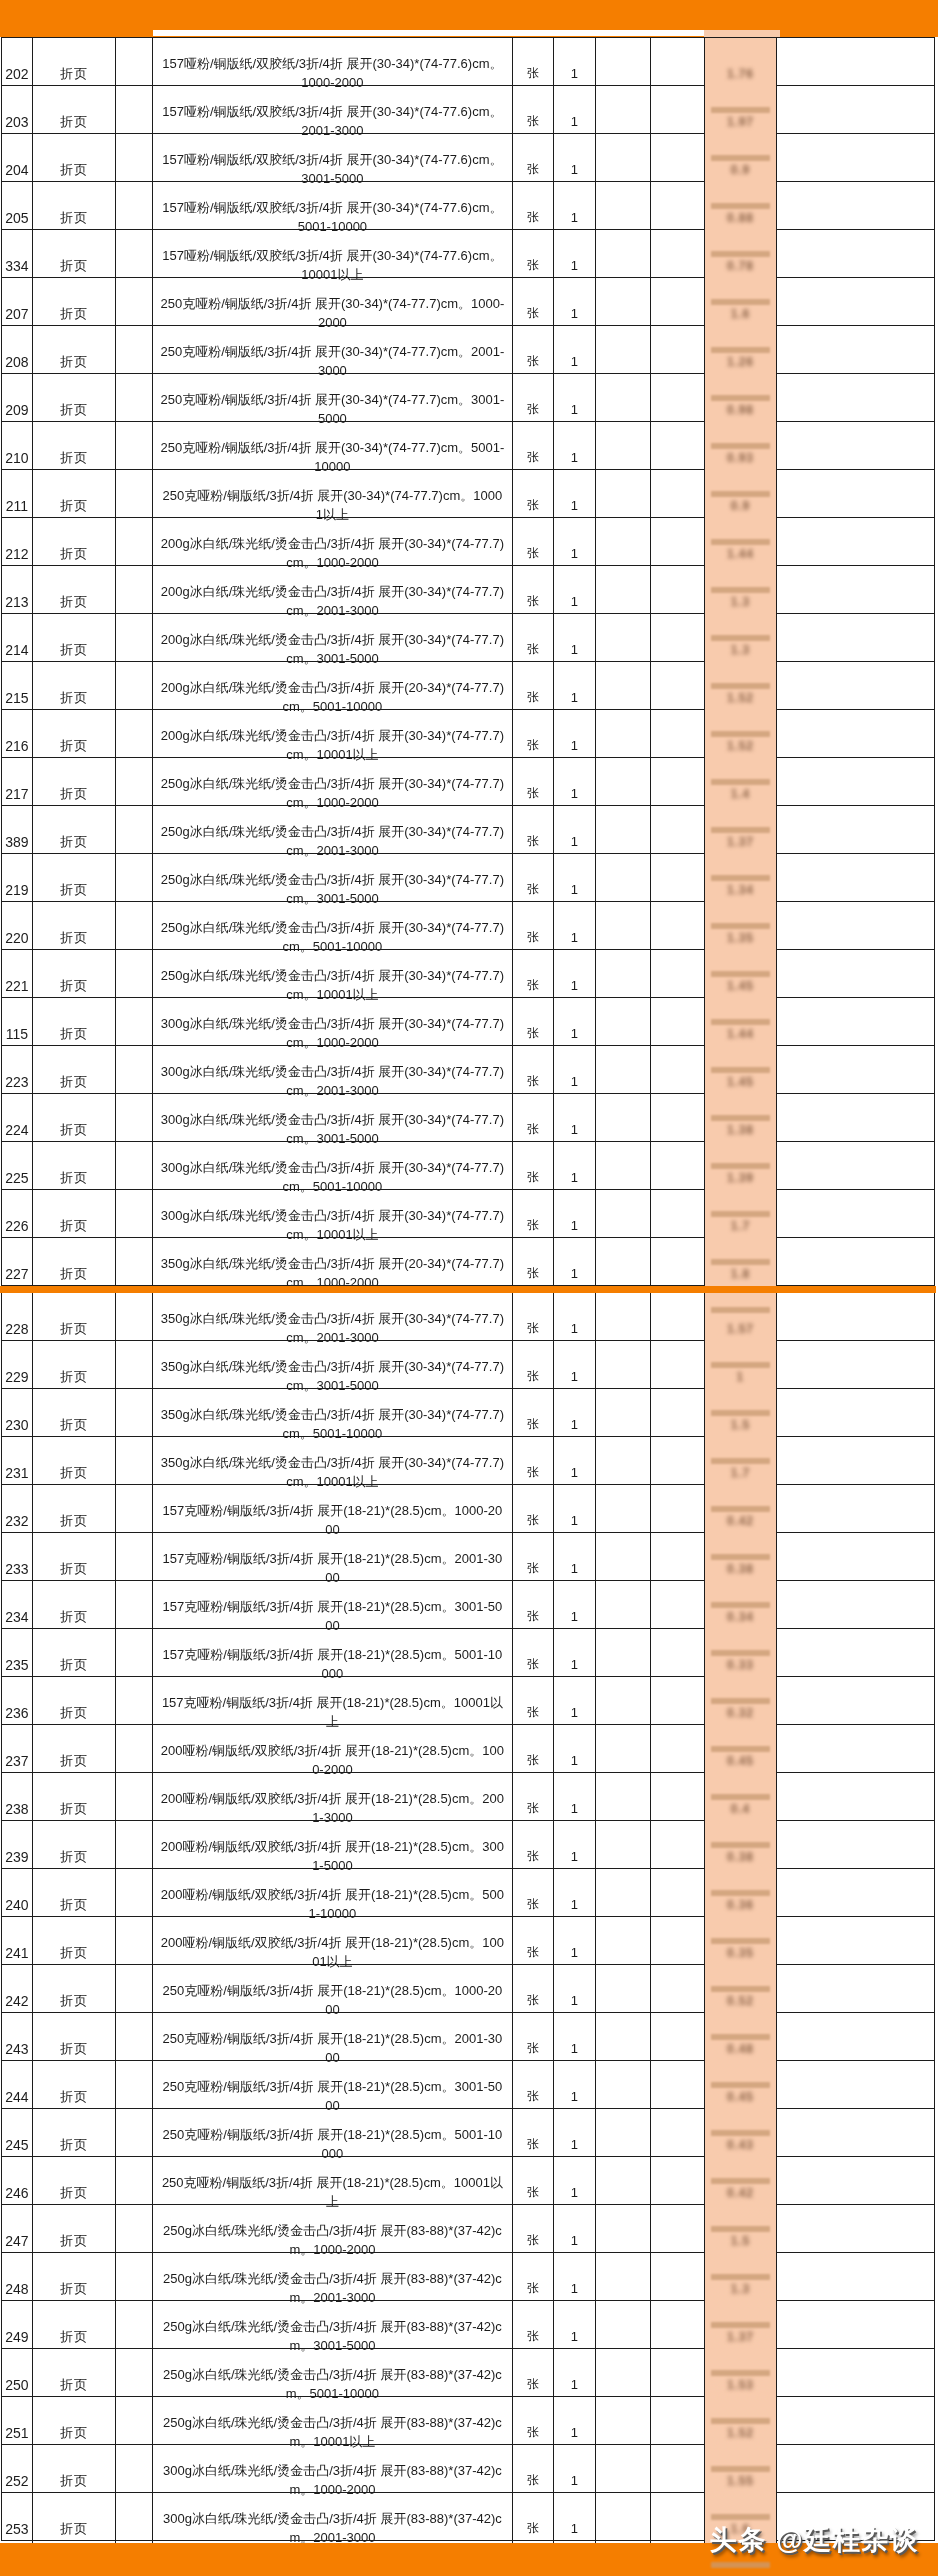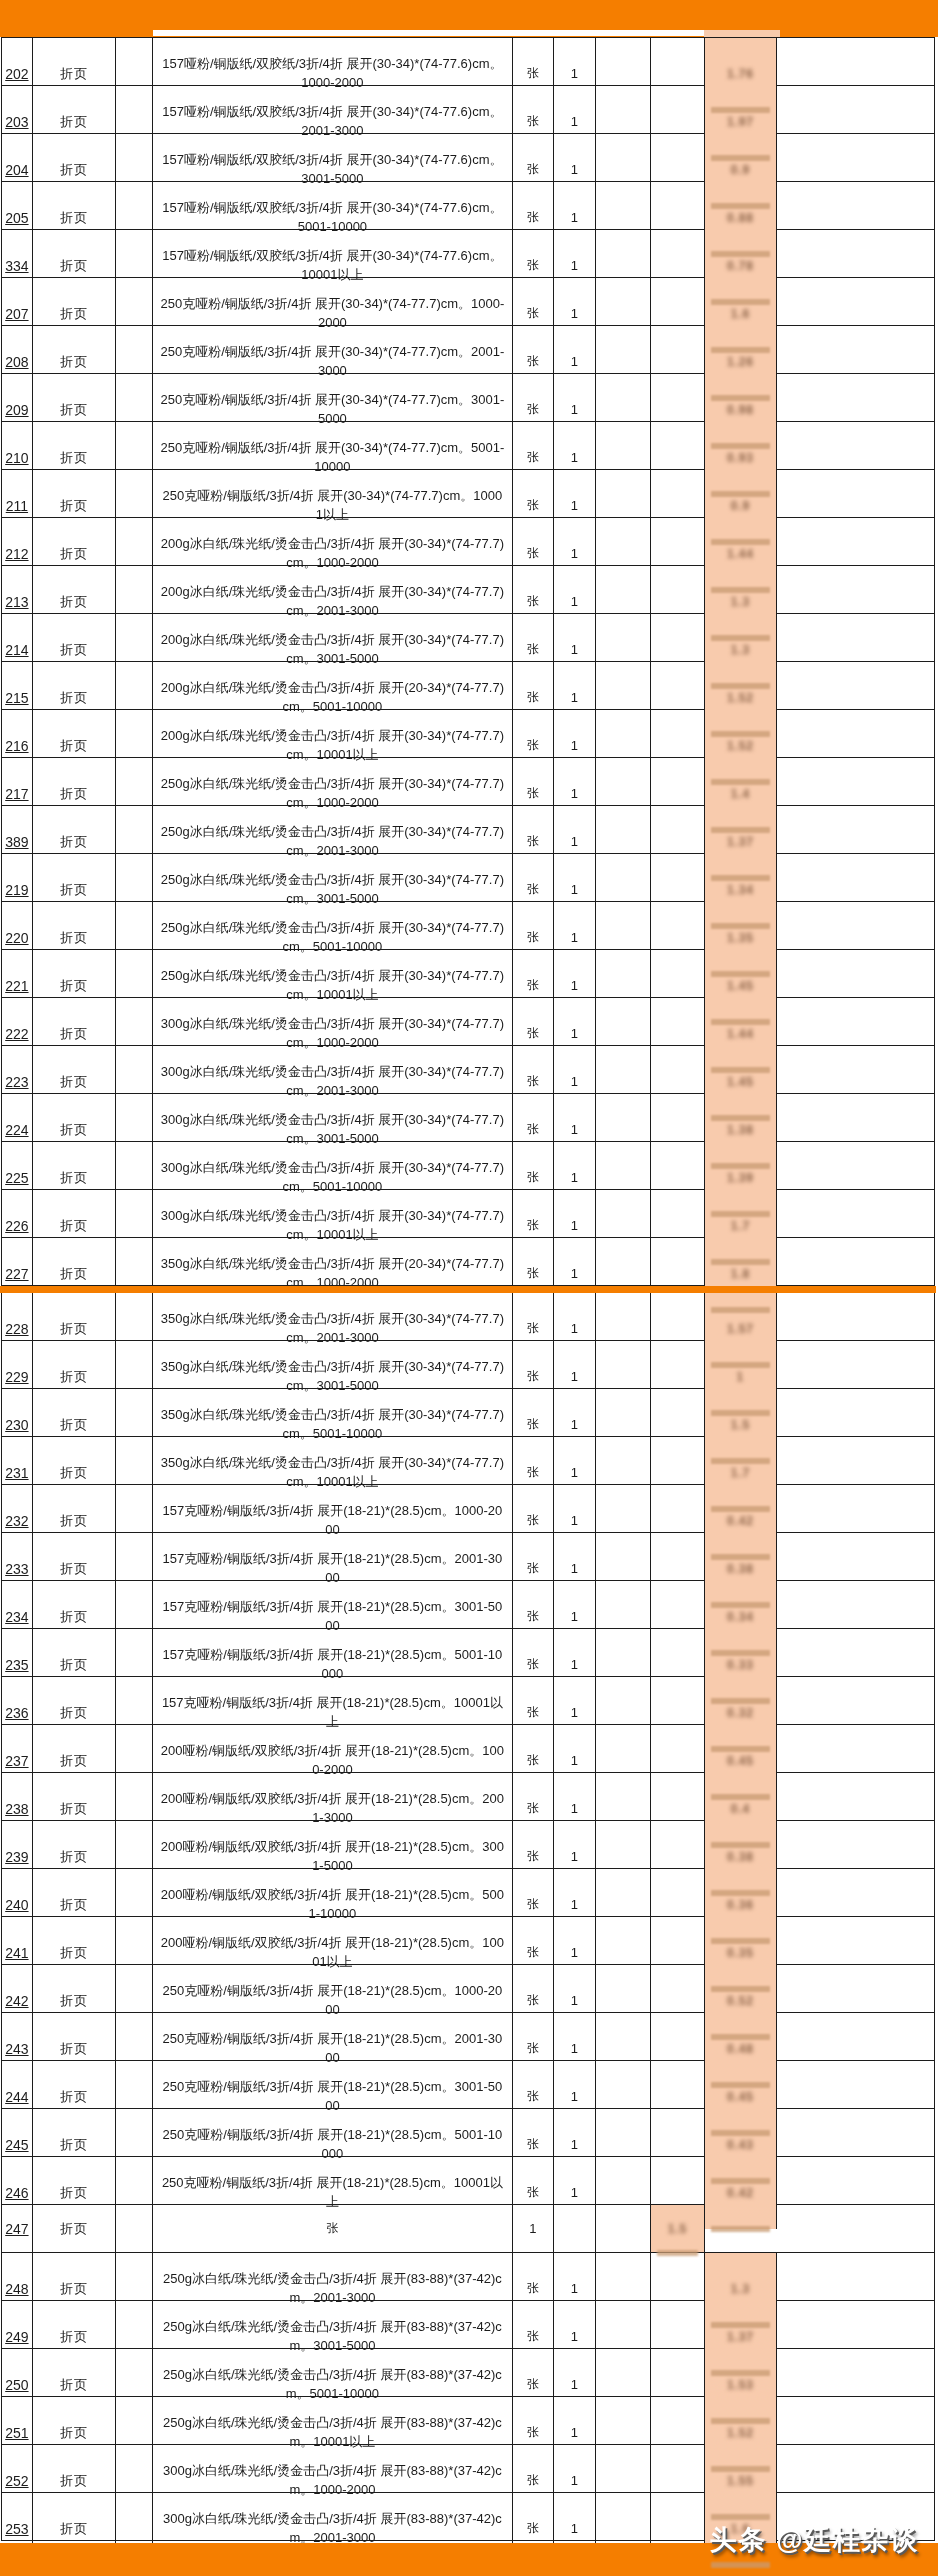--- a/index.html
+++ b/index.html
@@ -32,21 +32,21 @@
     border-bottom:1.7px solid #1c1c1c;
   }
   .cell{
     display:flex;align-items:center;justify-content:center;
     border-right:1.7px solid #1c1c1c;
     box-sizing:border-box;
     overflow:visible;
     position:relative;
   }
   .cell.last{border-right:none;}
-  .c-no{font-size:14px;text-decoration:underline;}
+  .c-no{font-size:14px;}
   .c-cat{font-size:13px;letter-spacing:0.9px;}
   .c-desc{padding:17px 7px;}
   .c-desc .desc-text{
     display:block;width:100%;text-align:center;
     font-size:13px;line-height:1.45;word-break:break-all;
   }
   .c-unit{font-size:12px;}
   .c-qty{font-size:13px;}
   .c-price{background:#f8cbad;}
   .price-text{
@@ -432,21 +432,21 @@
     <div class="cell c-blank"></div>
     <div class="cell c-blank"></div>
     <div class="cell c-price">
           <span class="price-text">1.45</span>
           <i class="smudge"></i>
         </div>
     <div class="cell c-blank last"></div>
   </div>
 
   <div class="row">
-    <div class="cell c-no">222</div>
+    <div class="cell c-no">115</div>
     <div class="cell c-cat">折页</div>
     <div class="cell c-blank"></div>
     <div class="cell c-desc">
           <span class="desc-text">300g冰白纸/珠光纸/烫金击凸/3折/4折 展开(30-34)*(74-77.7)cm。1000-2000</span>
         </div>
     <div class="cell c-unit">张</div>
     <div class="cell c-qty">1</div>
     <div class="cell c-blank"></div>
     <div class="cell c-blank"></div>
     <div class="cell c-price">
@@ -885,20 +885,23 @@
           <span class="price-text">0.42</span>
           <i class="smudge"></i>
         </div>
     <div class="cell c-blank last"></div>
   </div>
 
   <div class="row">
     <div class="cell c-no">247</div>
     <div class="cell c-cat">折页</div>
     <div class="cell c-blank"></div>
+    <div class="cell c-desc">
+          <span class="desc-text">250g冰白纸/珠光纸/烫金击凸/3折/4折 展开(83-88)*(37-42)cm。1000-2000</span>
+        </div>
     <div class="cell c-unit">张</div>
     <div class="cell c-qty">1</div>
     <div class="cell c-blank"></div>
     <div class="cell c-blank"></div>
     <div class="cell c-price">
           <span class="price-text">1.5</span>
           <i class="smudge"></i>
         </div>
     <div class="cell c-blank last"></div>
   </div>

